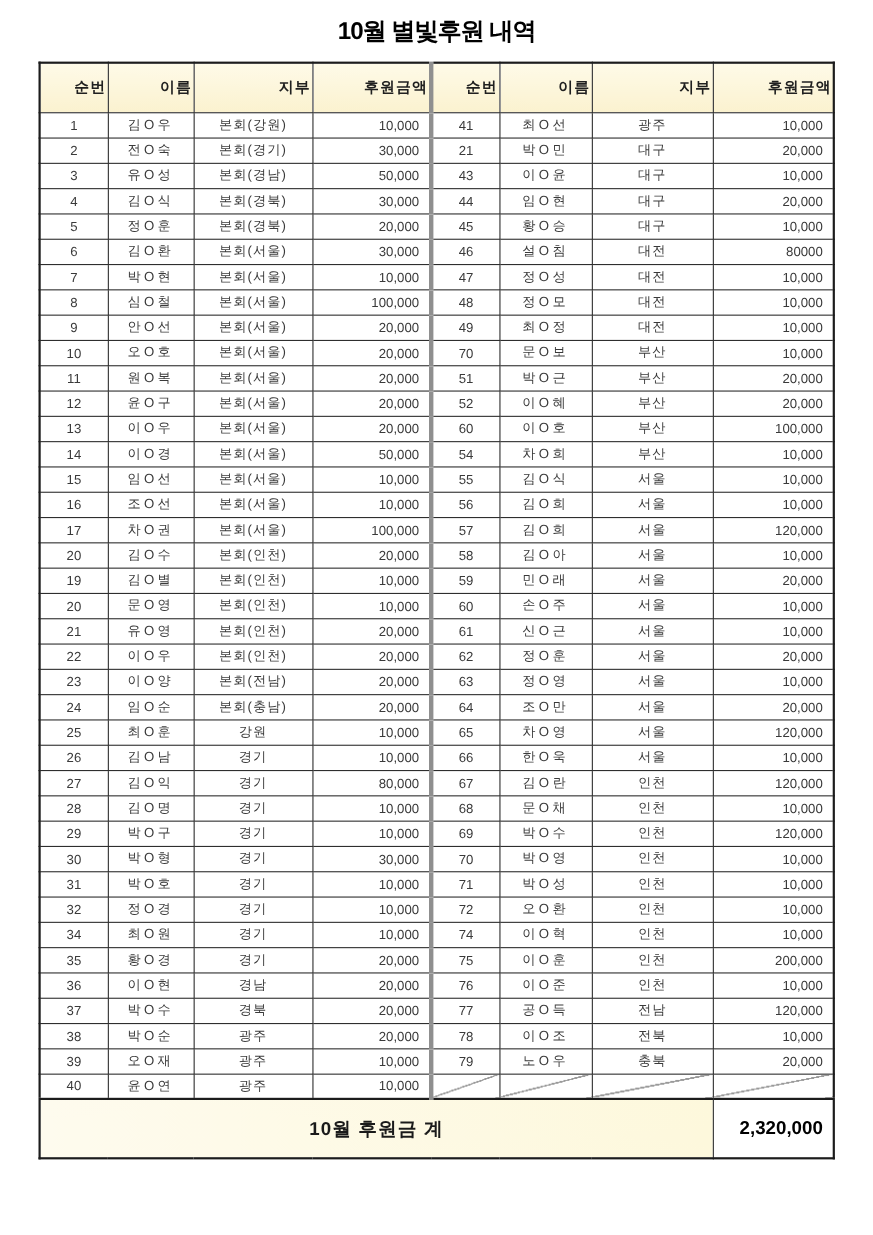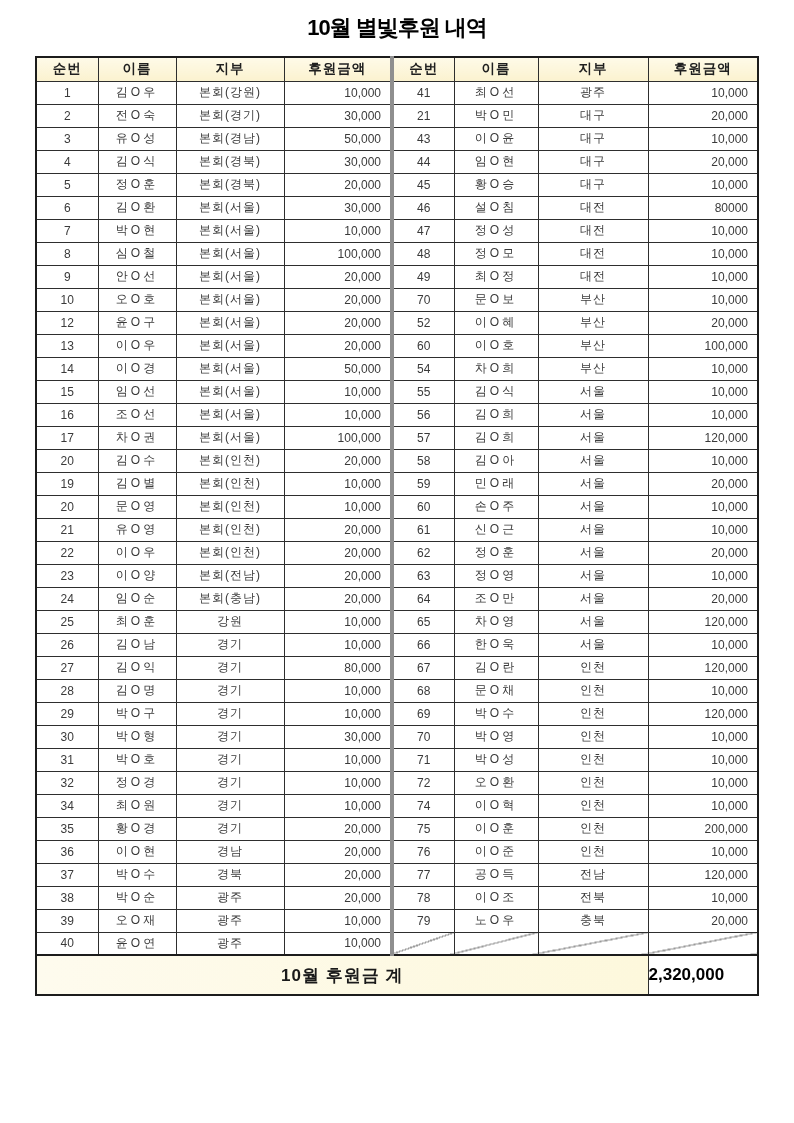--- a/index.html
+++ b/index.html
@@ -33,59 +33,59 @@
     width:722px;
     margin:13px auto 0 auto;
     border:2px solid var(--border-dark);
   }
   th,td{
     border:1px solid var(--border-cell);
     overflow:hidden;
     white-space:nowrap;
   }
   th{
-    height:24px;
+    height:45px;
     background:linear-gradient(to bottom,var(--header-bg-top),var(--header-bg));
     font-size:13.5px;
     font-weight:bold;
     color:#202020;
-    text-align:center;
+    text-align:right;
     letter-spacing:1px;
   }
   td{
     height:23px;
     font-size:12px;
     padding:0;
   }
   td.num{text-align:center;}
   td.name{text-align:center;letter-spacing:3px;}
   td.branch{text-align:center;letter-spacing:1px;}
   td.amount{text-align:right;padding-right:9px;}
   .right-first{border-left:4px solid var(--divider);}
   td.diag{
     background-image:linear-gradient(to bottom right,
       transparent calc(50% - 0.7px),
       #9a9a9a calc(50% - 0.7px),
       #9a9a9a calc(50% + 0.7px),
       transparent calc(50% + 0.7px));
   }
   tfoot td{
-    height:40px;
+    height:54px;
     border-top:2px solid var(--border-dark);
   }
   td.foot-label{
     background:linear-gradient(to right,#fefbee,var(--footer-bg));
     text-align:center;
     font-size:17px;
     font-weight:bold;
     color:#1a1a1a;
     letter-spacing:1px;
   }
   td.foot-total{
-    text-align:left;
+    text-align:right;
     padding-right:9px;
     font-size:17px;
     font-weight:bold;
     color:#000;
   }
 </style>
 </head>
 <body>
 
 <div class="page">
@@ -209,20 +209,30 @@
           <td class="num">10</td>
           <td class="name">오O호</td>
           <td class="branch">본회(서울)</td>
           <td class="amount">20,000</td>
           <td class="num right-first">70</td>
           <td class="name">문O보</td>
           <td class="branch">부산</td>
           <td class="amount">10,000</td>
         </tr>
         <tr>
+          <td class="num">11</td>
+          <td class="name">원O복</td>
+          <td class="branch">본회(서울)</td>
+          <td class="amount">20,000</td>
+          <td class="num right-first">51</td>
+          <td class="name">박O근</td>
+          <td class="branch">부산</td>
+          <td class="amount">20,000</td>
+        </tr>
+        <tr>
           <td class="num">12</td>
           <td class="name">윤O구</td>
           <td class="branch">본회(서울)</td>
           <td class="amount">20,000</td>
           <td class="num right-first">52</td>
           <td class="name">이O혜</td>
           <td class="branch">부산</td>
           <td class="amount">20,000</td>
         </tr>
         <tr>

